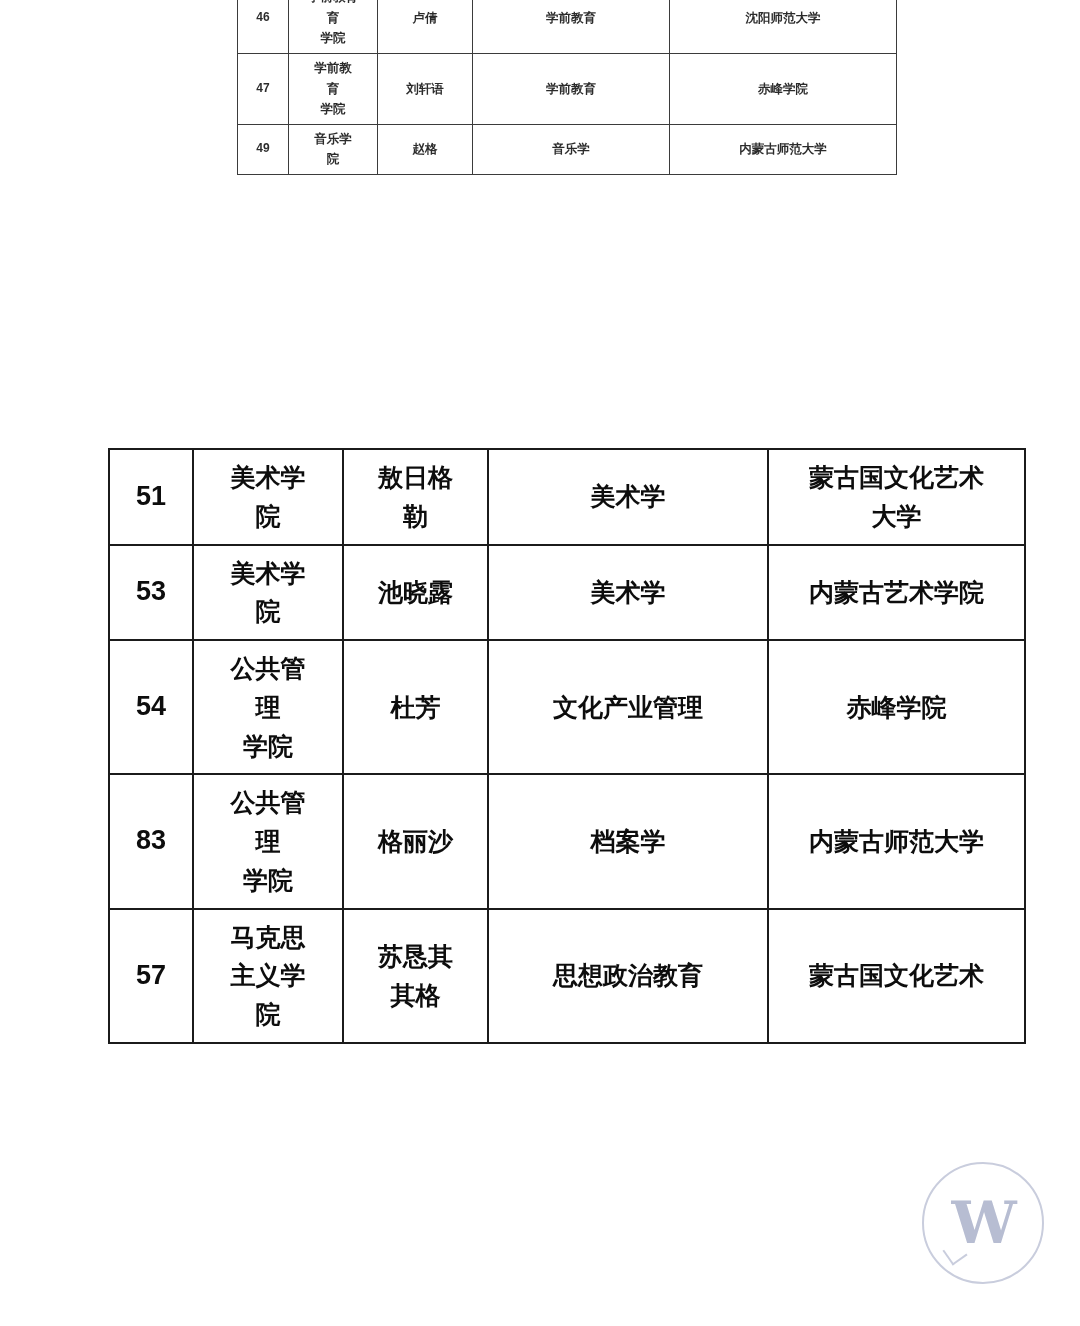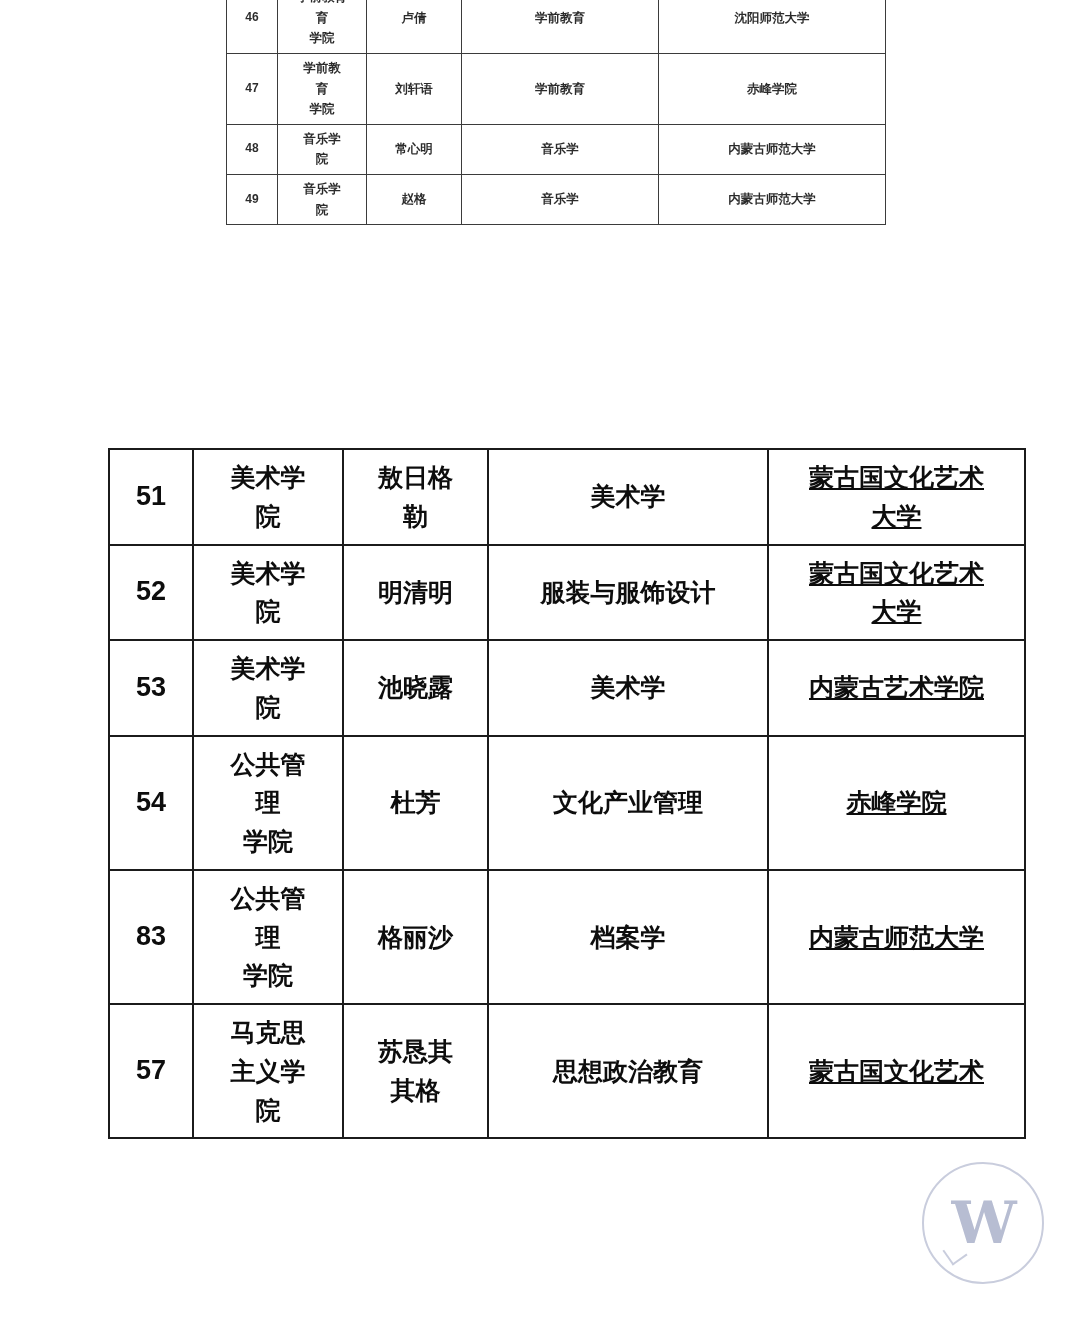--- a/index.html
+++ b/index.html
@@ -13,21 +13,21 @@
     position: relative;
     font-family: "Liberation Sans", sans-serif;
     color: #111111;
     overflow: hidden;
   }
 
   
   .page-top {
     position: absolute;
     top: 0;
-    left: 4px;
+    left: 15px;
     width: 932px;
     height: 420px;
     background: #ffffff;
   }
   .top-table {
     position: absolute;
     left: 222px;
     top: -18px;
     border-collapse: collapse;
     width: 634px;
@@ -83,21 +83,21 @@
     font-size: 25px;
     line-height: 1.55;
     color: #0d0d0d;
     padding: 8px 4px;
     font-weight: 600;
   }
   .main-table .c-num   { width: 74px; font-size: 27px; }
   .main-table .c-col   { width: 140px; }
   .main-table .c-name  { width: 135px; border-radius: 17px; }
   .main-table .c-major { width: 270px; }
-  .main-table .c-uni   { width: 247px; text-decoration: underline; }
+  .main-table .c-uni   { width: 247px; }
 
   .cell-wrap { white-space: pre-line; }
 
   
   .main-table tr:last-child td { border-bottom: 2px solid #1b1b1b; }
 
   
   .watermark {
     position: absolute;
     right: 36px;
@@ -160,28 +160,20 @@
       <tr>
         <td class="c-num"><span class="cell-wrap">47</span></td>
         <td class="c-col"><span class="cell-wrap">学前教
 育
 学院</span></td>
         <td class="c-name"><span class="cell-wrap">刘轩语</span></td>
         <td class="c-major"><span class="cell-wrap">学前教育</span></td>
         <td class="c-uni"><span class="cell-wrap">赤峰学院</span></td>
       </tr>
       <tr>
-        <td class="c-num"><span class="cell-wrap">48</span></td>
-        <td class="c-col"><span class="cell-wrap">音乐学
-院</span></td>
-        <td class="c-name"><span class="cell-wrap">常心明</span></td>
-        <td class="c-major"><span class="cell-wrap">音乐学</span></td>
-        <td class="c-uni"><span class="cell-wrap">内蒙古师范大学</span></td>
-      </tr>
-      <tr>
         <td class="c-num"><span class="cell-wrap">49</span></td>
         <td class="c-col"><span class="cell-wrap">音乐学
 院</span></td>
         <td class="c-name"><span class="cell-wrap">赵格</span></td>
         <td class="c-major"><span class="cell-wrap">音乐学</span></td>
         <td class="c-uni"><span class="cell-wrap">内蒙古师范大学</span></td>
       </tr>
     </tbody>
   </table>
 </div>
@@ -197,29 +189,20 @@
           <td class="c-num"><span class="cell-wrap">51</span></td>
           <td class="c-col"><span class="cell-wrap">美术学
 院</span></td>
           <td class="c-name"><span class="cell-wrap">敖日格
 勒</span></td>
           <td class="c-major"><span class="cell-wrap">美术学</span></td>
           <td class="c-uni"><span class="cell-wrap">蒙古国文化艺术
 大学</span></td>
         </tr>
         <tr>
-          <td class="c-num"><span class="cell-wrap">52</span></td>
-          <td class="c-col"><span class="cell-wrap">美术学
-院</span></td>
-          <td class="c-name"><span class="cell-wrap">明清明</span></td>
-          <td class="c-major"><span class="cell-wrap">服装与服饰设计</span></td>
-          <td class="c-uni"><span class="cell-wrap">蒙古国文化艺术
-大学</span></td>
-        </tr>
-        <tr>
           <td class="c-num"><span class="cell-wrap">53</span></td>
           <td class="c-col"><span class="cell-wrap">美术学
 院</span></td>
           <td class="c-name"><span class="cell-wrap">池晓露</span></td>
           <td class="c-major"><span class="cell-wrap">美术学</span></td>
           <td class="c-uni"><span class="cell-wrap">内蒙古艺术学院</span></td>
         </tr>
         <tr>
           <td class="c-num"><span class="cell-wrap">54</span></td>
           <td class="c-col"><span class="cell-wrap">公共管

